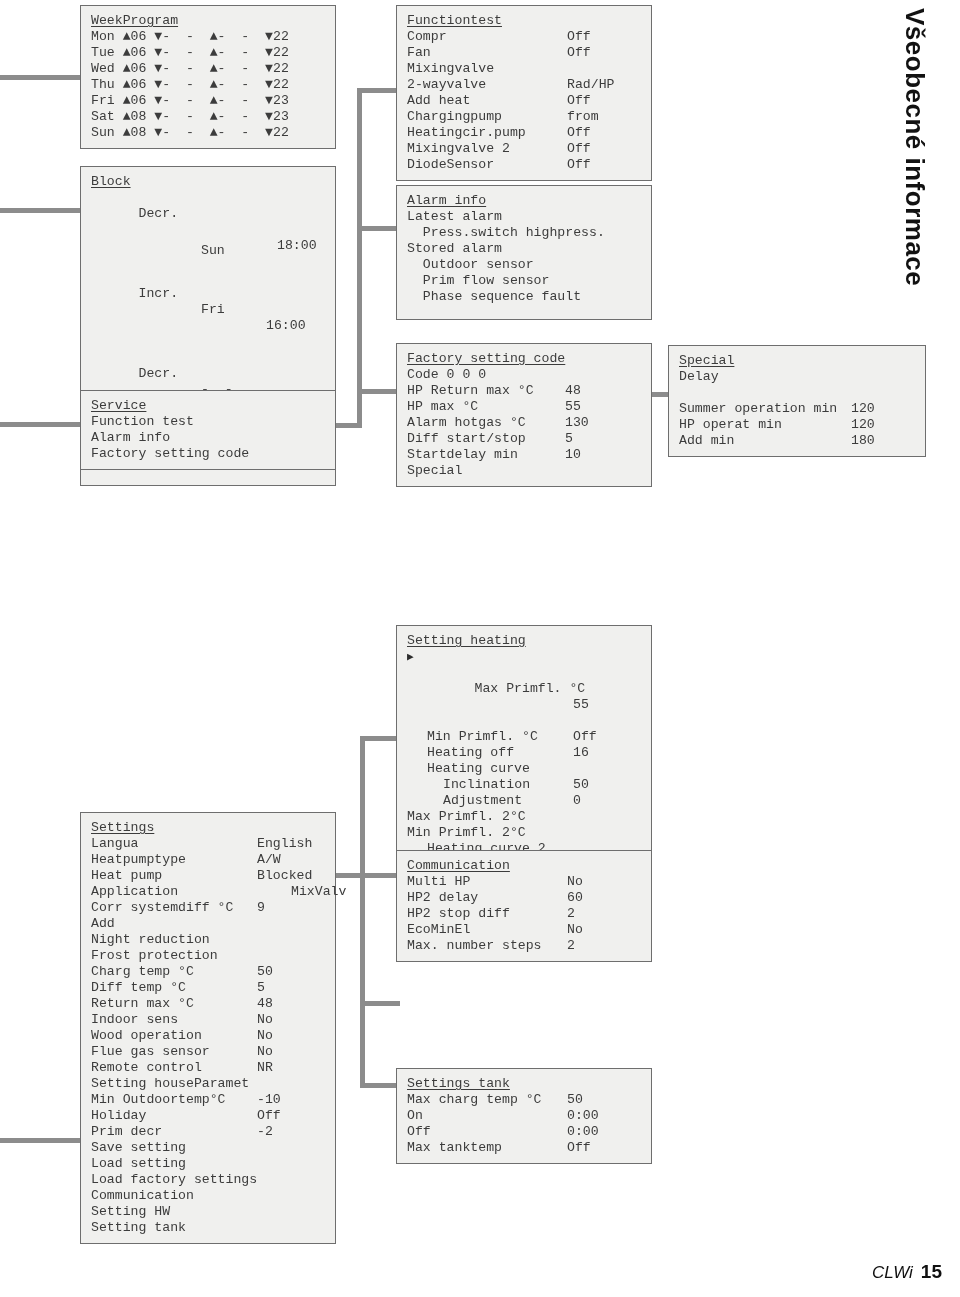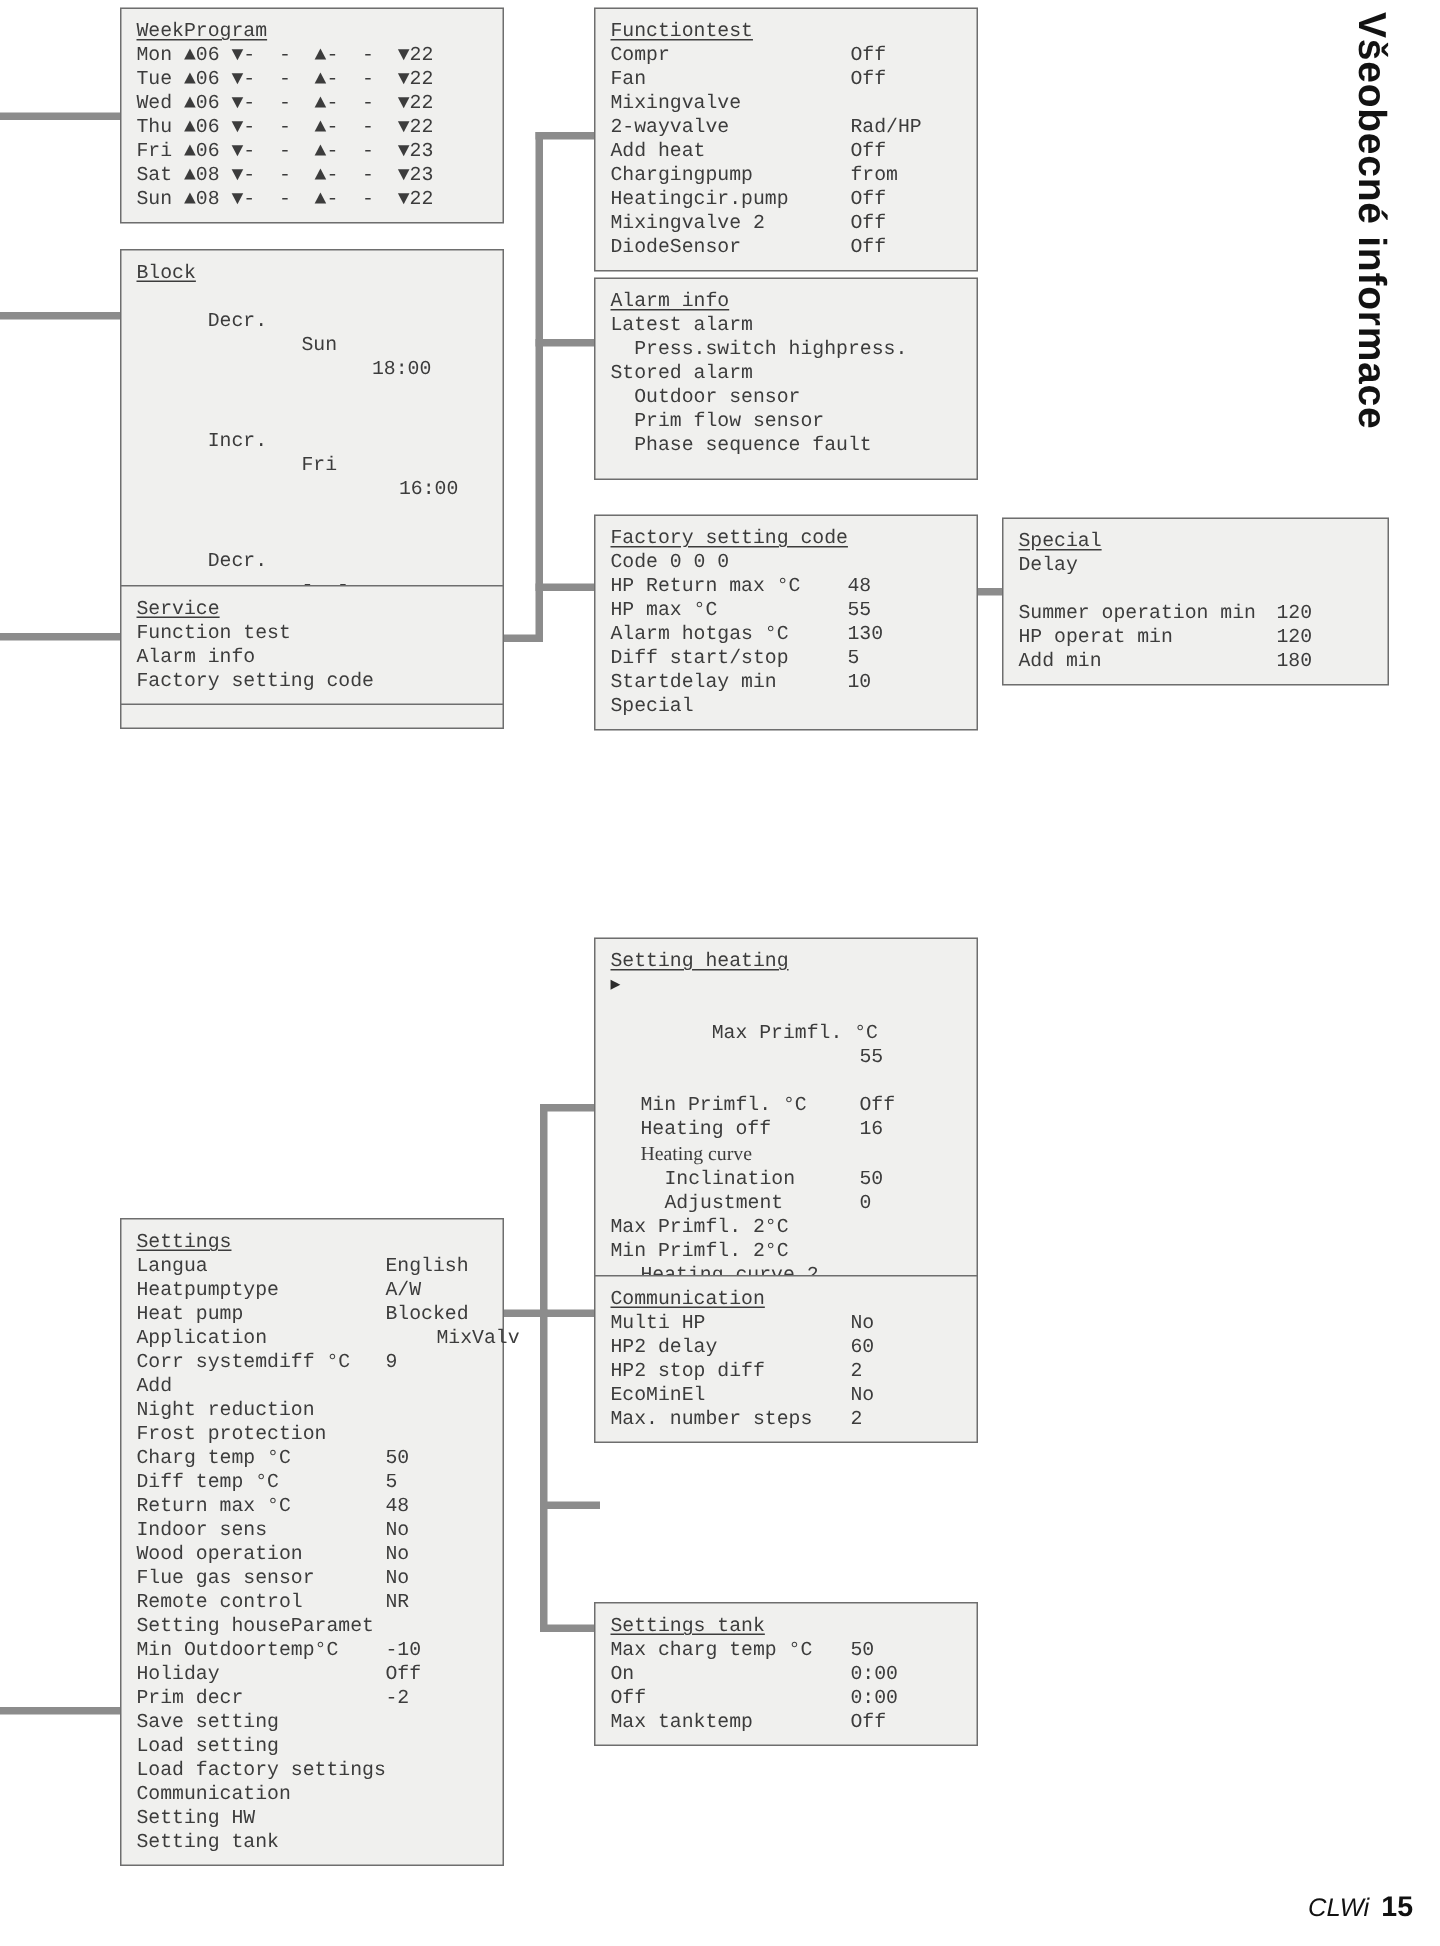--- a/index.html
+++ b/index.html
@@ -105,22 +105,22 @@
     <div class="row">Thu ▲06 ▼-  -  ▲-  -  ▼22</div>
     <div class="row">Fri ▲06 ▼-  -  ▲-  -  ▼23</div>
     <div class="row">Sat ▲08 ▼-  -  ▲-  -  ▼23</div>
     <div class="row">Sun ▲08 ▼-  -  ▲-  -  ▼22</div>
   </div>
 
   <div class="panel" style="left:80px;top:166px;width:256px;">
     <div class="row"><span class="ttl">Block</span></div>
     <div class="row">
       <span class="lbl">Decr.</span>
-      <span class="val" style="left:120px;">Sun</span>
-      <span class="val" style="left:167px;">18:00</span>
+      <span class="val" style="left:120px;margin-top:21px;">Sun</span>
+      <span class="val" style="left:196px;">18:00</span>
     </div>
     <div class="row">
       <span class="lbl">Incr.</span>
       <span class="val" style="left:120px;">Fri</span>
       <span class="val" style="left:185px;">16:00</span>
     </div>
     <div class="row">
       <span class="lbl">Decr.</span>
       <span class="val" style="left:120px;">-  -</span>
     </div>
@@ -182,21 +182,21 @@
 
   <div class="panel" style="left:396px;top:625px;width:256px;">
     <div class="row"><span class="ttl">Setting heating</span></div>
     <div class="row">
       <span class="arrow">▶</span>
       <span class="lbl" style="padding-left:20px;">Max Primfl. °C</span>
       <span class="val" style="left:176px;">55</span>
     </div>
     <div class="row"><span class="lbl" style="padding-left:20px;">Min Primfl. °C</span><span class="val" style="left:176px;">Off</span></div>
     <div class="row"><span class="lbl" style="padding-left:20px;">Heating off</span><span class="val" style="left:176px;">16</span></div>
-    <div class="row"><span class="lbl" style="padding-left:20px;font-family:Liberation Serif, serif;">Heating curve</span><span class="val" style="left:176px;"></span></div>
+    <div class="row"><span class="lbl" style="padding-left:20px;">Heating curve</span><span class="val" style="left:176px;"></span></div>
     <div class="row"><span class="lbl" style="padding-left:36px;">Inclination</span><span class="val" style="left:176px;">50</span></div>
     <div class="row"><span class="lbl" style="padding-left:36px;">Adjustment</span><span class="val" style="left:176px;">0</span></div>
     <div class="row"><span class="lbl">Max Primfl. 2°C</span></div>
     <div class="row"><span class="lbl">Min Primfl. 2°C</span></div>
     <div class="row"><span class="lbl" style="padding-left:20px;">Heating curve 2</span></div>
     <div class="row"><span class="lbl" style="padding-left:36px;">Inclination</span><span class="val" style="left:176px;">50</span></div>
     <div class="row"><span class="lbl" style="padding-left:36px;">Adjustment</span><span class="val" style="left:176px;">0</span></div>
   </div>
 
   <div class="panel" style="left:396px;top:850px;width:256px;">

